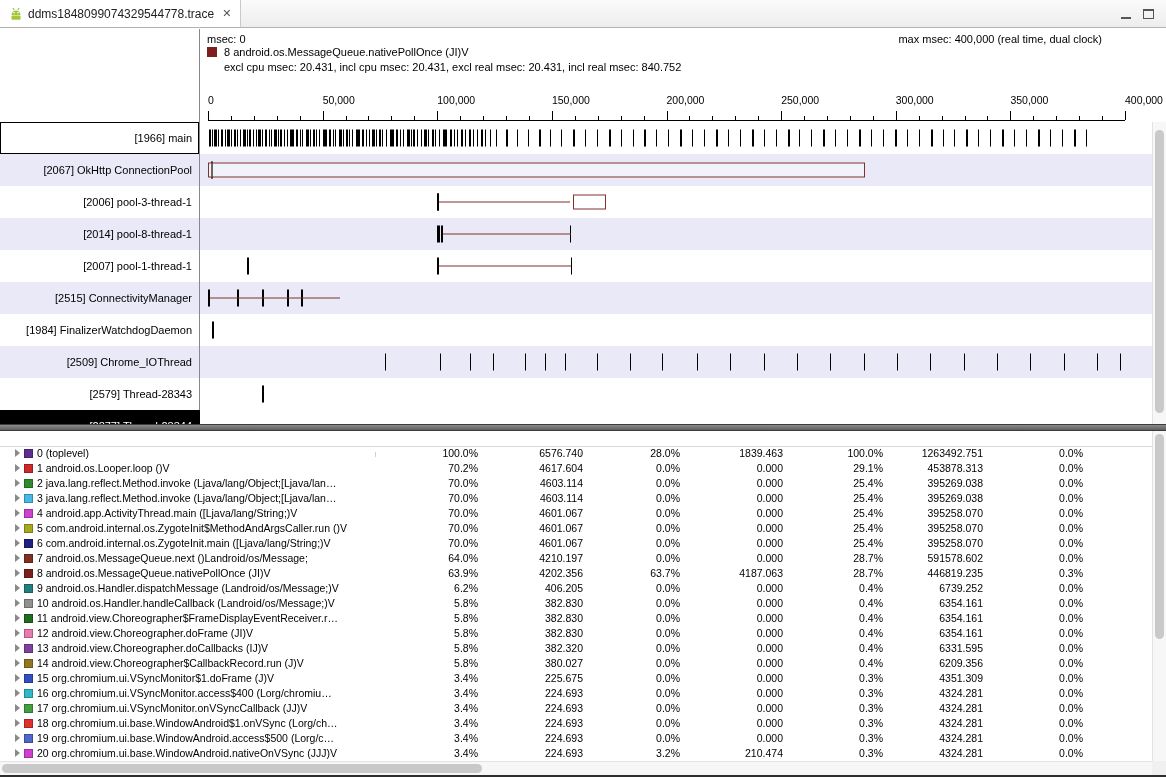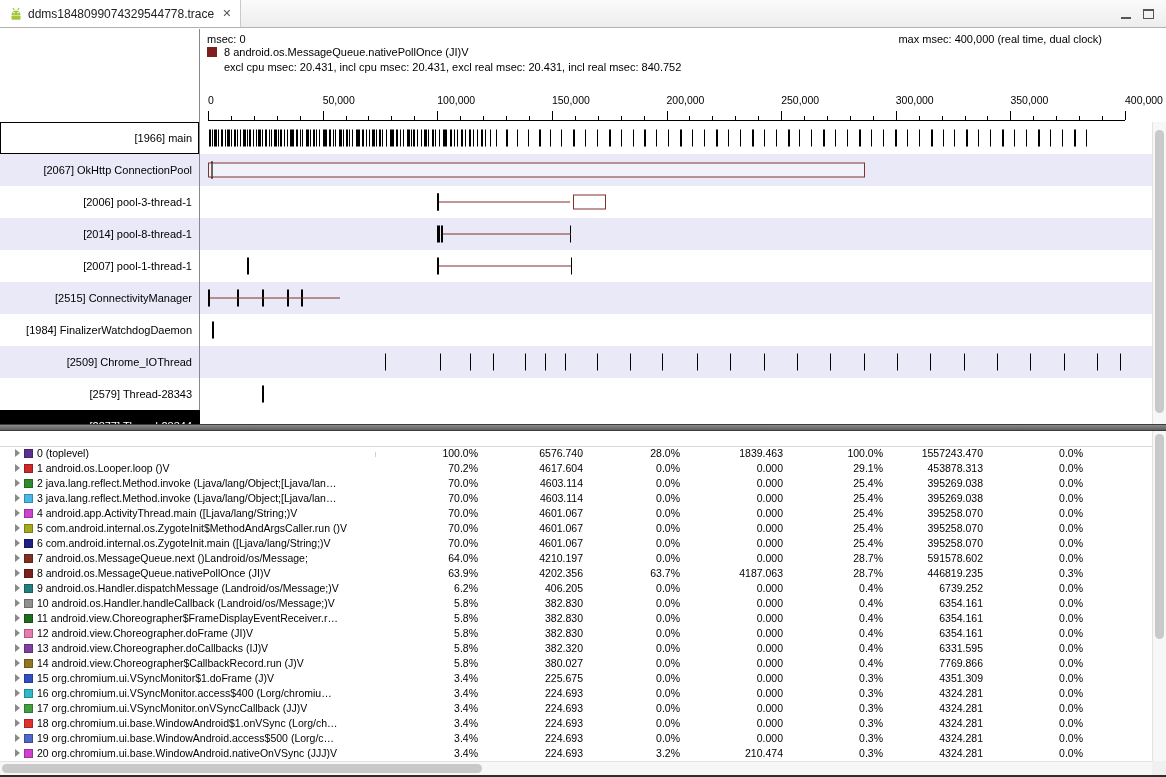--- a/index.html
+++ b/index.html
@@ -446,21 +446,21 @@
         <div class="td-name" style="width: 376px;">
           <div class="tri"></div>
           <div class="sq" style="background: rgb(94, 45, 145);"></div>
           <div class="nm">0 (toplevel)</div>
         </div>
         <div class="td" style="width: 100px;">100.0%</div>
         <div class="td" style="width: 105px;">6576.740</div>
         <div class="td" style="width: 97px;">28.0%</div>
         <div class="td" style="width: 103px;">1839.463</div>
         <div class="td" style="width: 100px;">100.0%</div>
-        <div class="td" style="width: 100px;">1557243.470</div>
+        <div class="td" style="width: 100px;">1263492.751</div>
         <div class="td" style="width: 100px;">0.0%</div>
         <div class="td" style="width: 120px;"></div>
       </div>
       <div class="tr">
         <div class="td-name" style="width: 376px;">
           <div class="tri"></div>
           <div class="sq" style="background: rgb(204, 42, 42);"></div>
           <div class="nm">1 android.os.Looper.loop ()V</div>
         </div>
         <div class="td" style="width: 100px;">70.2%</div>
@@ -656,21 +656,21 @@
         <div class="td-name" style="width: 376px;">
           <div class="tri"></div>
           <div class="sq" style="background: rgb(144, 120, 32);"></div>
           <div class="nm">14 android.view.Choreographer$CallbackRecord.run (J)V</div>
         </div>
         <div class="td" style="width: 100px;">5.8%</div>
         <div class="td" style="width: 105px;">380.027</div>
         <div class="td" style="width: 97px;">0.0%</div>
         <div class="td" style="width: 103px;">0.000</div>
         <div class="td" style="width: 100px;">0.4%</div>
-        <div class="td" style="width: 100px;">7769.866</div>
+        <div class="td" style="width: 100px;">6209.356</div>
         <div class="td" style="width: 100px;">0.0%</div>
         <div class="td" style="width: 120px;"></div>
       </div>
       <div class="tr">
         <div class="td-name" style="width: 376px;">
           <div class="tri"></div>
           <div class="sq" style="background: rgb(48, 80, 192);"></div>
           <div class="nm">15 org.chromium.ui.VSyncMonitor$1.doFrame (J)V</div>
         </div>
         <div class="td" style="width: 100px;">3.4%</div>

